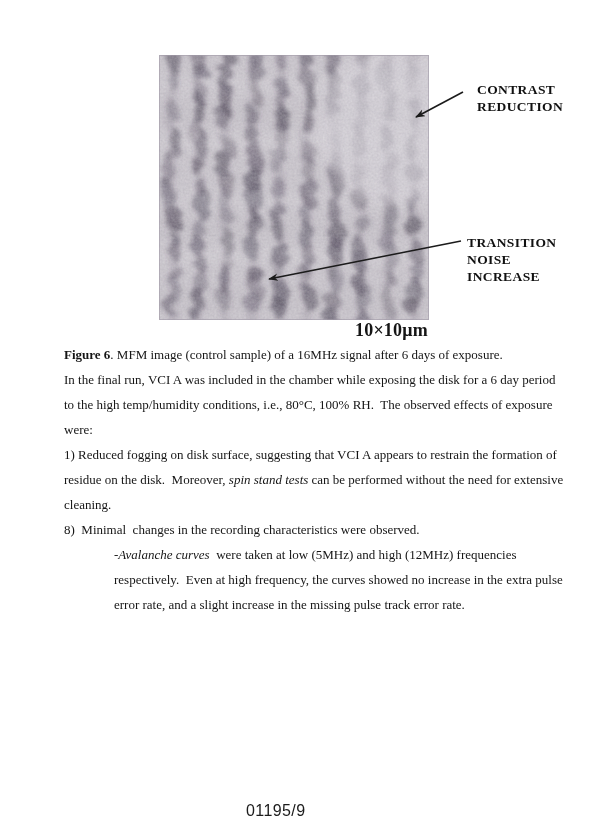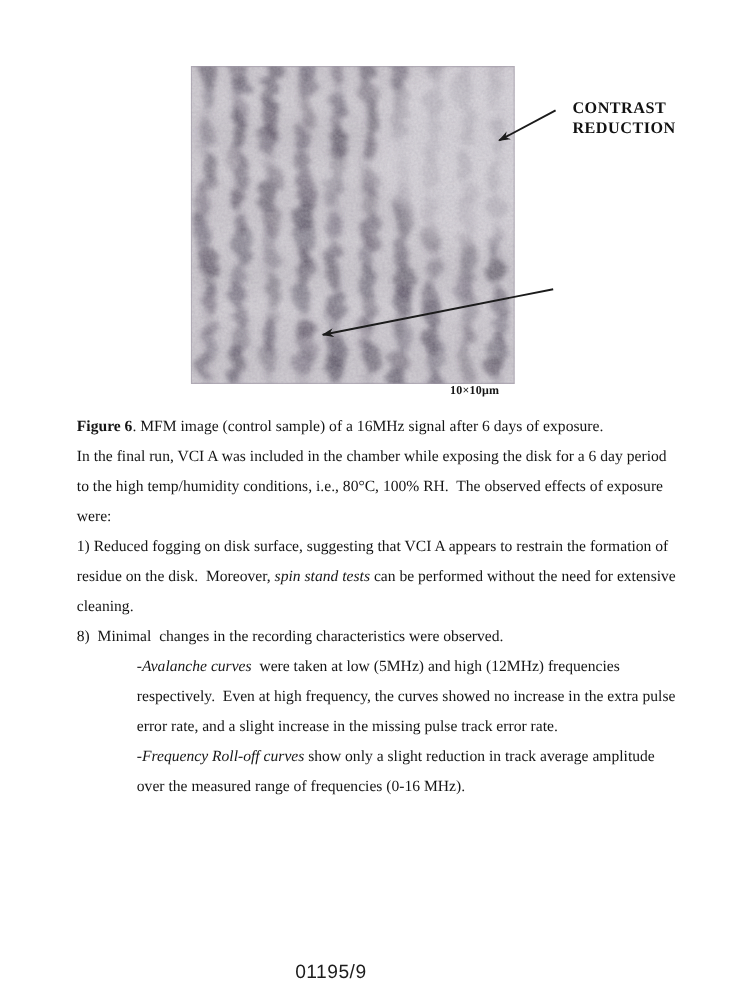--- a/index.html
+++ b/index.html
@@ -17,22 +17,22 @@
     position:absolute; left:0; top:0; width:614px; height:330px;
     pointer-events:none;
   }
   .annot {
     position:absolute; font-weight:bold; font-size:13.5px;
     line-height:17px; letter-spacing:0.4px; color:#111;
   }
   .annot-1 { left:477px; top:67px; }
   .annot-2 { left:467px; top:220px; }
   .scale-label {
-    position:absolute; left:375px; top:306px;
-    font-weight:bold; font-size:10px; letter-spacing:0.2px;
+    position:absolute; left:355px; top:306px;
+    font-weight:bold; font-size:18px; letter-spacing:0.2px;
   }
   .body-text {
     position:absolute; left:64px; top:328px; width:500px;
     font-size:13px; line-height:25px;
   }
   .para { white-space:pre-wrap; }
   .para.indent { margin-left:50px; }
   .seg-b { font-weight:bold; }
   .seg-i { font-style:italic; }
   .footer {
@@ -237,33 +237,37 @@
       </marker>
     </defs>
     <line x1="463" y1="78" x2="416" y2="103" stroke="#1b1b1b" stroke-width="1.6" marker-end="url(#ah)"></line>
     <line x1="461" y1="227" x2="269" y2="265" stroke="#1b1b1b" stroke-width="1.6" marker-end="url(#ah)"></line>
   </svg>
 
   <div class="annot annot-1">
     <div>CONTRAST</div>
     <div>REDUCTION</div>
   </div>
+  <div class="annot annot-2">
+    <div>TRANSITION</div>
+    <div>NOISE</div>
+    <div>INCREASE</div>
+  </div>
 
   <div class="scale-label">10×10μm</div>
 
   <div class="body-text">
     <p class="para"><span class="seg-b">Figure 6</span><span>. MFM image (control sample) of a 16MHz signal after 6 days of exposure.</span></p>
 
     <p class="para"><span>In the final run, VCI A was included in the chamber while exposing the disk for a 6 day period to the high temp/humidity conditions, i.e., 80°C, 100% RH.  The observed effects of exposure were:</span></p>
 
     <p class="para"><span>1) Reduced fogging on disk surface, suggesting that VCI A appears to restrain the formation of residue on the disk.  Moreover, </span><span class="seg-i">spin stand tests</span><span> can be performed without the need for extensive cleaning.</span></p>
 
     <p class="para"><span>8)  Minimal  changes in the recording characteristics were observed.</span></p>
 
 
     <p class="para indent"><span>-</span><span class="seg-i">Avalanche curves</span><span>  were taken at low (5MHz) and high (12MHz) frequencies respectively.  Even at high frequency, the curves showed no increase in the extra pulse error rate, and a slight increase in the missing pulse track error rate.</span></p>
 
-    <p class="para indent"><span>-</span><span class="seg-i">Frequency Roll-off curves</span><span> show only a slight reduction in track average amplitude over the measured range of frequencies (0-16 MHz).</span></p>
   </div>
 
   <div class="footer">01195/9</div>
 
 </div>
 
 </body></html>

